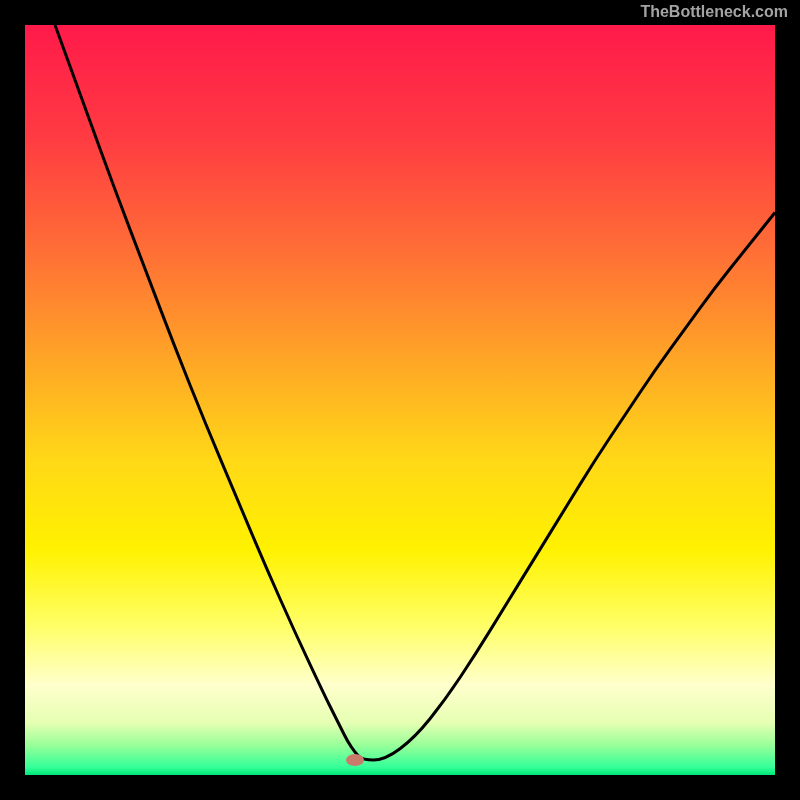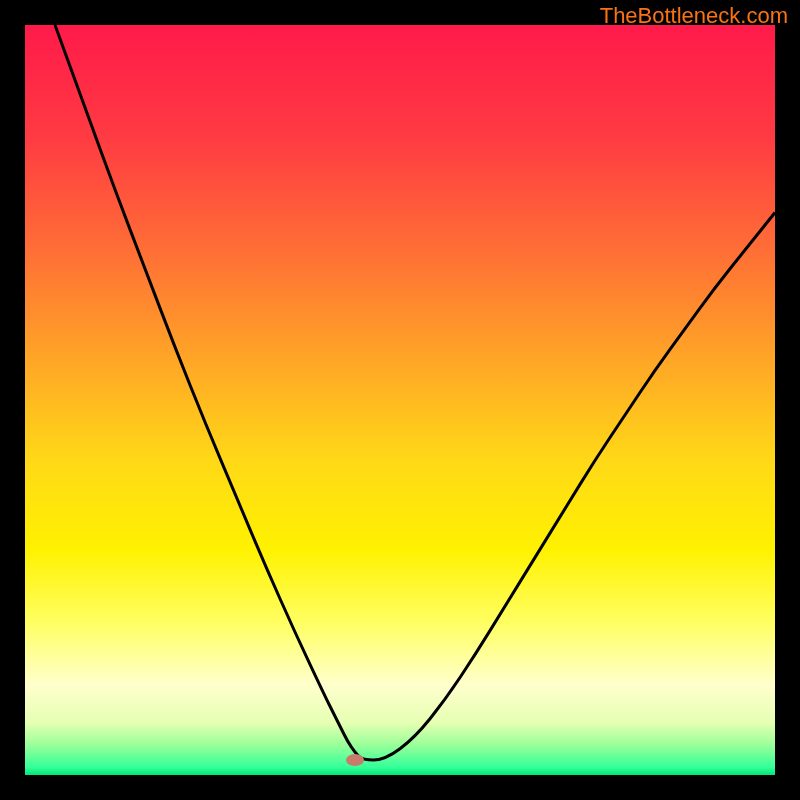--- a/index.html
+++ b/index.html
@@ -13,23 +13,23 @@
   .container {
     position: relative;
     width: 800px;
     height: 800px;
     background: #000;
   }
   .watermark {
     position: absolute;
     top: 3px;
     right: 12px;
-    color: #f97316;
-    font-size: 22px;
-    font-weight: normal;
+    color: #a3a3a3;
+    font-size: 16px;
+    font-weight: bold;
     z-index: 10;
   }
   .plot-area {
     position: absolute;
     left: 25px;
     top: 25px;
     width: 750px;
     height: 750px;
   }
   svg {

